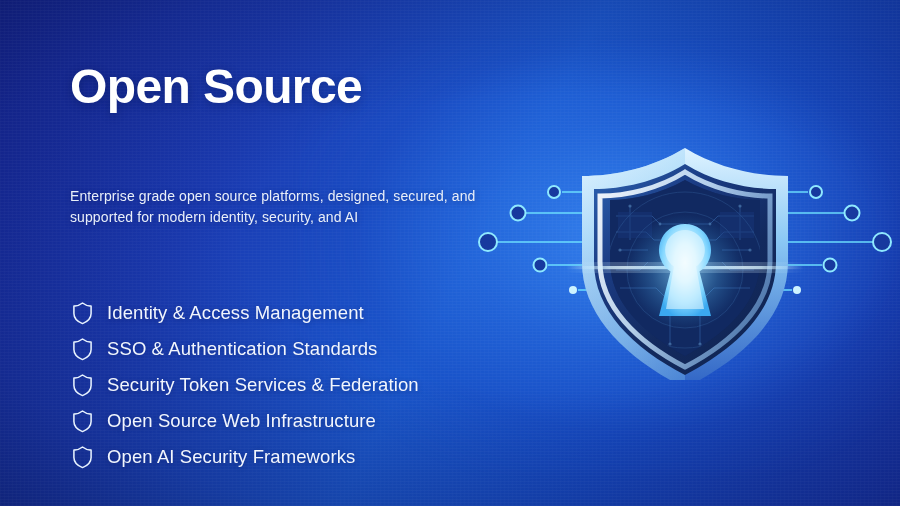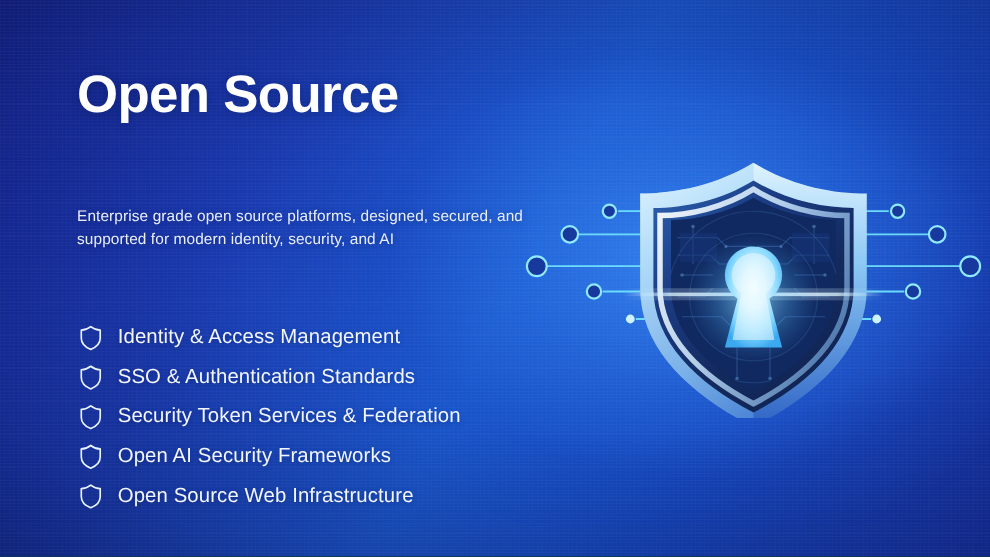--- a/index.html
+++ b/index.html
@@ -6,21 +6,21 @@
     margin: 0;
     padding: 0;
     background: #0d1f6b;
   }
   #slide {
     position: relative;
     width: 900px;
     height: 506px;
     overflow: hidden;
     font-family: "Liberation Sans", sans-serif;
-    background: #14532d;
+    background: #000000;
   }
   
   .bg-base {
     position: absolute;
     inset: 0;
     background: linear-gradient(118deg,
         #17269b 0%,
         #1a3ab2 26%,
         #1a57cc 52%,
         #1547bd 72%,
@@ -92,21 +92,21 @@
   .bullets {
     position: absolute;
     top: 295px;
     left: 2px;
     list-style: none;
     margin: 0;
     padding: 0;
   }
   .bullet {
     display: flex;
-    align-items: flex-start;
+    align-items: center;
     height: 36px;
     gap: 14px;
   }
   .bullet-icon {
     flex: 0 0 auto;
     width: 21px;
     height: 24px;
     display: block;
   }
   .bullet-label {
@@ -346,24 +346,24 @@
       <li class="bullet">
         <svg class="bullet-icon" viewBox="0 0 22 25">
           <path d="M11 2 C8 4.4 4.6 5.3 2 5.3 L2 13 C2 18.2 6 21.6 11 23.6 C16 21.6 20 18.2 20 13 L20 5.3 C17.4 5.3 14 4.4 11 2 Z" fill="none" stroke="#e8f3ff" stroke-width="1.6" stroke-linejoin="round"></path>
         </svg>
         <span class="bullet-label">Security Token Services &amp; Federation</span>
       </li>
       <li class="bullet">
         <svg class="bullet-icon" viewBox="0 0 22 25">
           <path d="M11 2 C8 4.4 4.6 5.3 2 5.3 L2 13 C2 18.2 6 21.6 11 23.6 C16 21.6 20 18.2 20 13 L20 5.3 C17.4 5.3 14 4.4 11 2 Z" fill="none" stroke="#e8f3ff" stroke-width="1.6" stroke-linejoin="round"></path>
         </svg>
+        <span class="bullet-label">Open Source Web Infrastructure</span>
+      </li>
+      <li class="bullet">
+        <svg class="bullet-icon" viewBox="0 0 22 25">
+          <path d="M11 2 C8 4.4 4.6 5.3 2 5.3 L2 13 C2 18.2 6 21.6 11 23.6 C16 21.6 20 18.2 20 13 L20 5.3 C17.4 5.3 14 4.4 11 2 Z" fill="none" stroke="#e8f3ff" stroke-width="1.6" stroke-linejoin="round"></path>
+        </svg>
         <span class="bullet-label">Open AI Security Frameworks</span>
-      </li>
-      <li class="bullet">
-        <svg class="bullet-icon" viewBox="0 0 22 25">
-          <path d="M11 2 C8 4.4 4.6 5.3 2 5.3 L2 13 C2 18.2 6 21.6 11 23.6 C16 21.6 20 18.2 20 13 L20 5.3 C17.4 5.3 14 4.4 11 2 Z" fill="none" stroke="#e8f3ff" stroke-width="1.6" stroke-linejoin="round"></path>
-        </svg>
-        <span class="bullet-label">Open Source Web Infrastructure</span>
       </li>
     </ul>
   </div>
 
 </div>
 
 </body></html>

